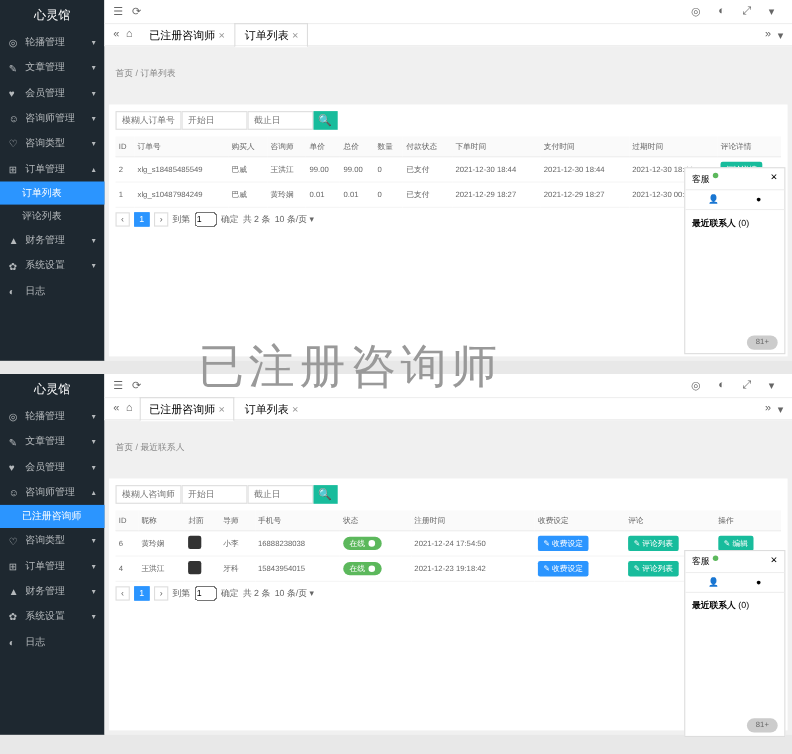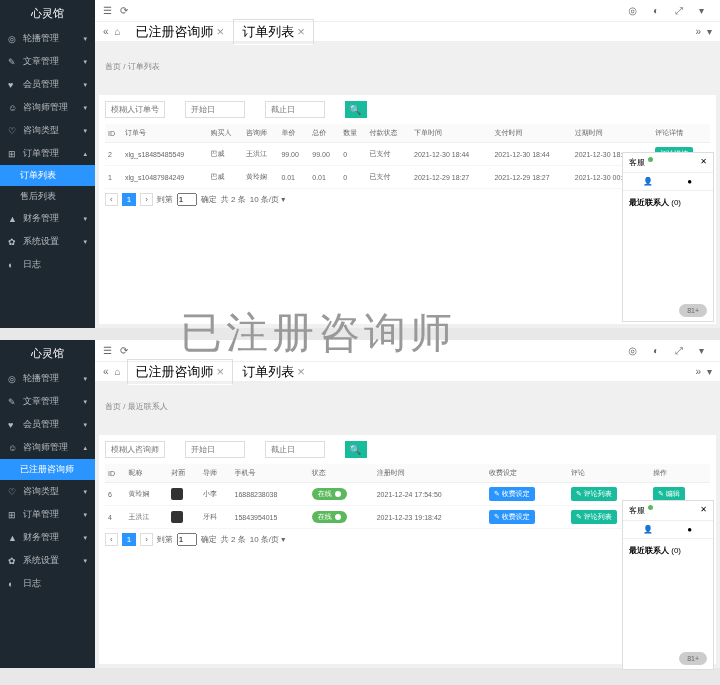--- a/index.html
+++ b/index.html
@@ -13,27 +13,27 @@
 .nav-item .icon{width:10px;margin-right:5px;font-size:9px}
 .nav-item .chev{position:absolute;right:8px;font-size:7px}
 .nav-item.active{background:#2b95ff;color:#fff}
 .nav-sub{padding-left:20px;font-size:9px;padding-top:4px;padding-bottom:4px}
 .main{flex:1;background:#f0f0f0;display:flex;flex-direction:column}
 .topbar{background:#fff;height:22px;display:flex;align-items:center;padding:0 8px;border-bottom:1px solid #eee}
 .topbar .tb-icon{font-size:10px;color:#666;margin-right:8px;cursor:pointer}
 .topbar .right{margin-left:auto;display:flex;gap:8px}
 .tabs{background:#fff;display:flex;align-items:center;padding:0 8px;height:20px;border-bottom:1px solid #eee}
 .tabs .tb-icon{font-size:10px;color:#666;margin-right:6px}
-.tab{font-size:13px;padding:3px 8px;border:1px solid transparent;cursor:pointer}
+.tab{font-size:10px;padding:3px 8px;border:1px solid transparent;cursor:pointer}
 .tab.active{border:1px solid #ddd;border-bottom:1px solid #fff}
 .tab .close{margin-left:3px;color:#999}
 .tabs .right{margin-left:auto;display:flex;gap:6px;color:#666}
 .crumb{font-size:8px;color:#888;padding:19px 10px}
 .content{background:#fff;margin:4px;padding:6px;flex:1}
-.search{display:flex;gap:20px;margin-bottom:6px}
+.search{display:flex;gap:0;margin-bottom:6px}
 .search input{font-size:8px;padding:3px 5px;border:1px solid #ddd;width:60px}
 .search .btn{background:#18bc9c;color:#fff;width:22px;display:flex;align-items:center;justify-content:center;cursor:pointer}
 table{width:100%;border-collapse:collapse;font-size:7px}
 th{background:#fafafa;padding:4px 3px;text-align:left;color:#666;font-weight:normal;border-bottom:1px solid #eee}
 td{padding:4px 3px;border-bottom:1px solid #f5f5f5;color:#666}
 .btn-g{background:#18bc9c;color:#fff;padding:2px 5px;font-size:7px;display:inline-block;cursor:pointer;border-radius:2px}
 .btn-b{background:#2b95ff;color:#fff;padding:2px 5px;font-size:7px;display:inline-block;cursor:pointer;border-radius:2px}
 .pager{display:flex;align-items:center;gap:4px;font-size:8px;padding:4px 0;color:#666}
 .pager .pg{border:1px solid #ddd;padding:1px 4px}
 .pager .pg.active{background:#2b95ff;color:#fff;border-color:#2b95ff}
@@ -85,21 +85,21 @@
           <span class="icon">♡</span>
           <span>咨询类型</span>
           <span class="chev">▾</span>
         </div>
         <div class="nav-item">
           <span class="icon">⊞</span>
           <span>订单管理</span>
           <span class="chev">▴</span>
         </div>
         <div class="nav-item nav-sub active">订单列表</div>
-        <div class="nav-item nav-sub">售后列表</div>
+        <div class="nav-item nav-sub">评论列表</div>
         <div class="nav-item">
           <span class="icon">▲</span>
           <span>财务管理</span>
           <span class="chev">▾</span>
         </div>
         <div class="nav-item">
           <span class="icon">✿</span>
           <span>系统设置</span>
           <span class="chev">▾</span>
         </div>

